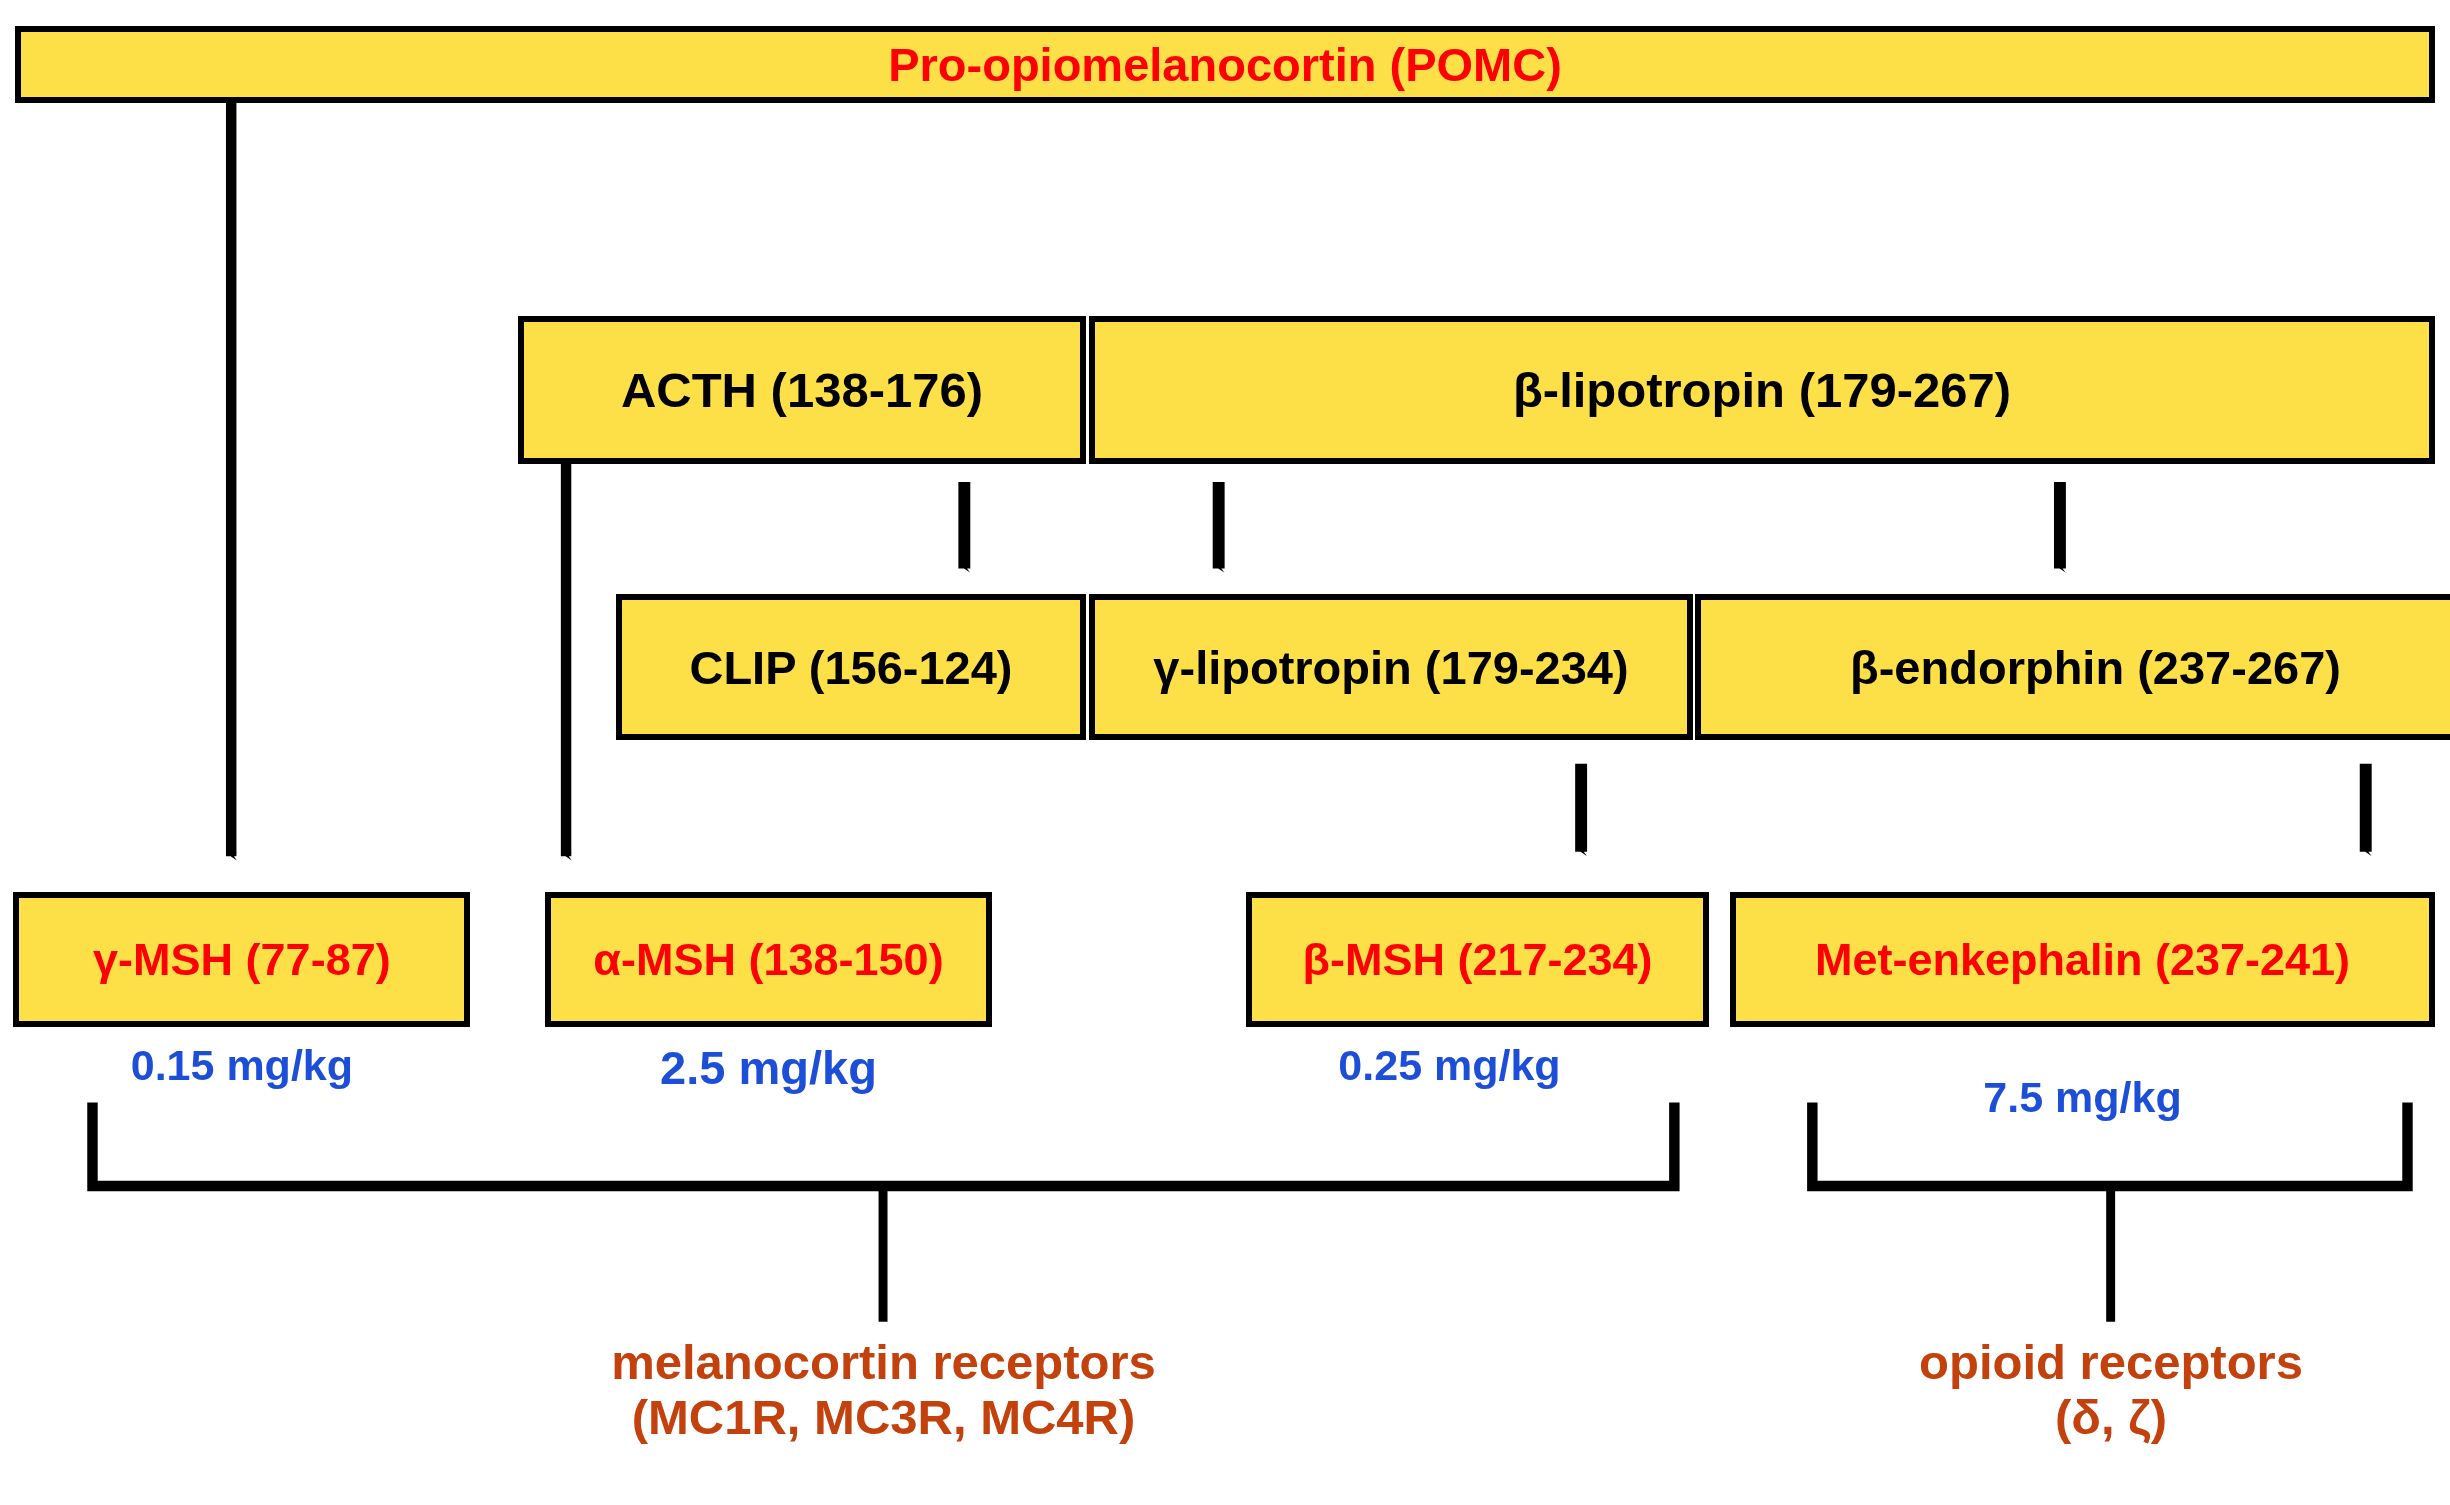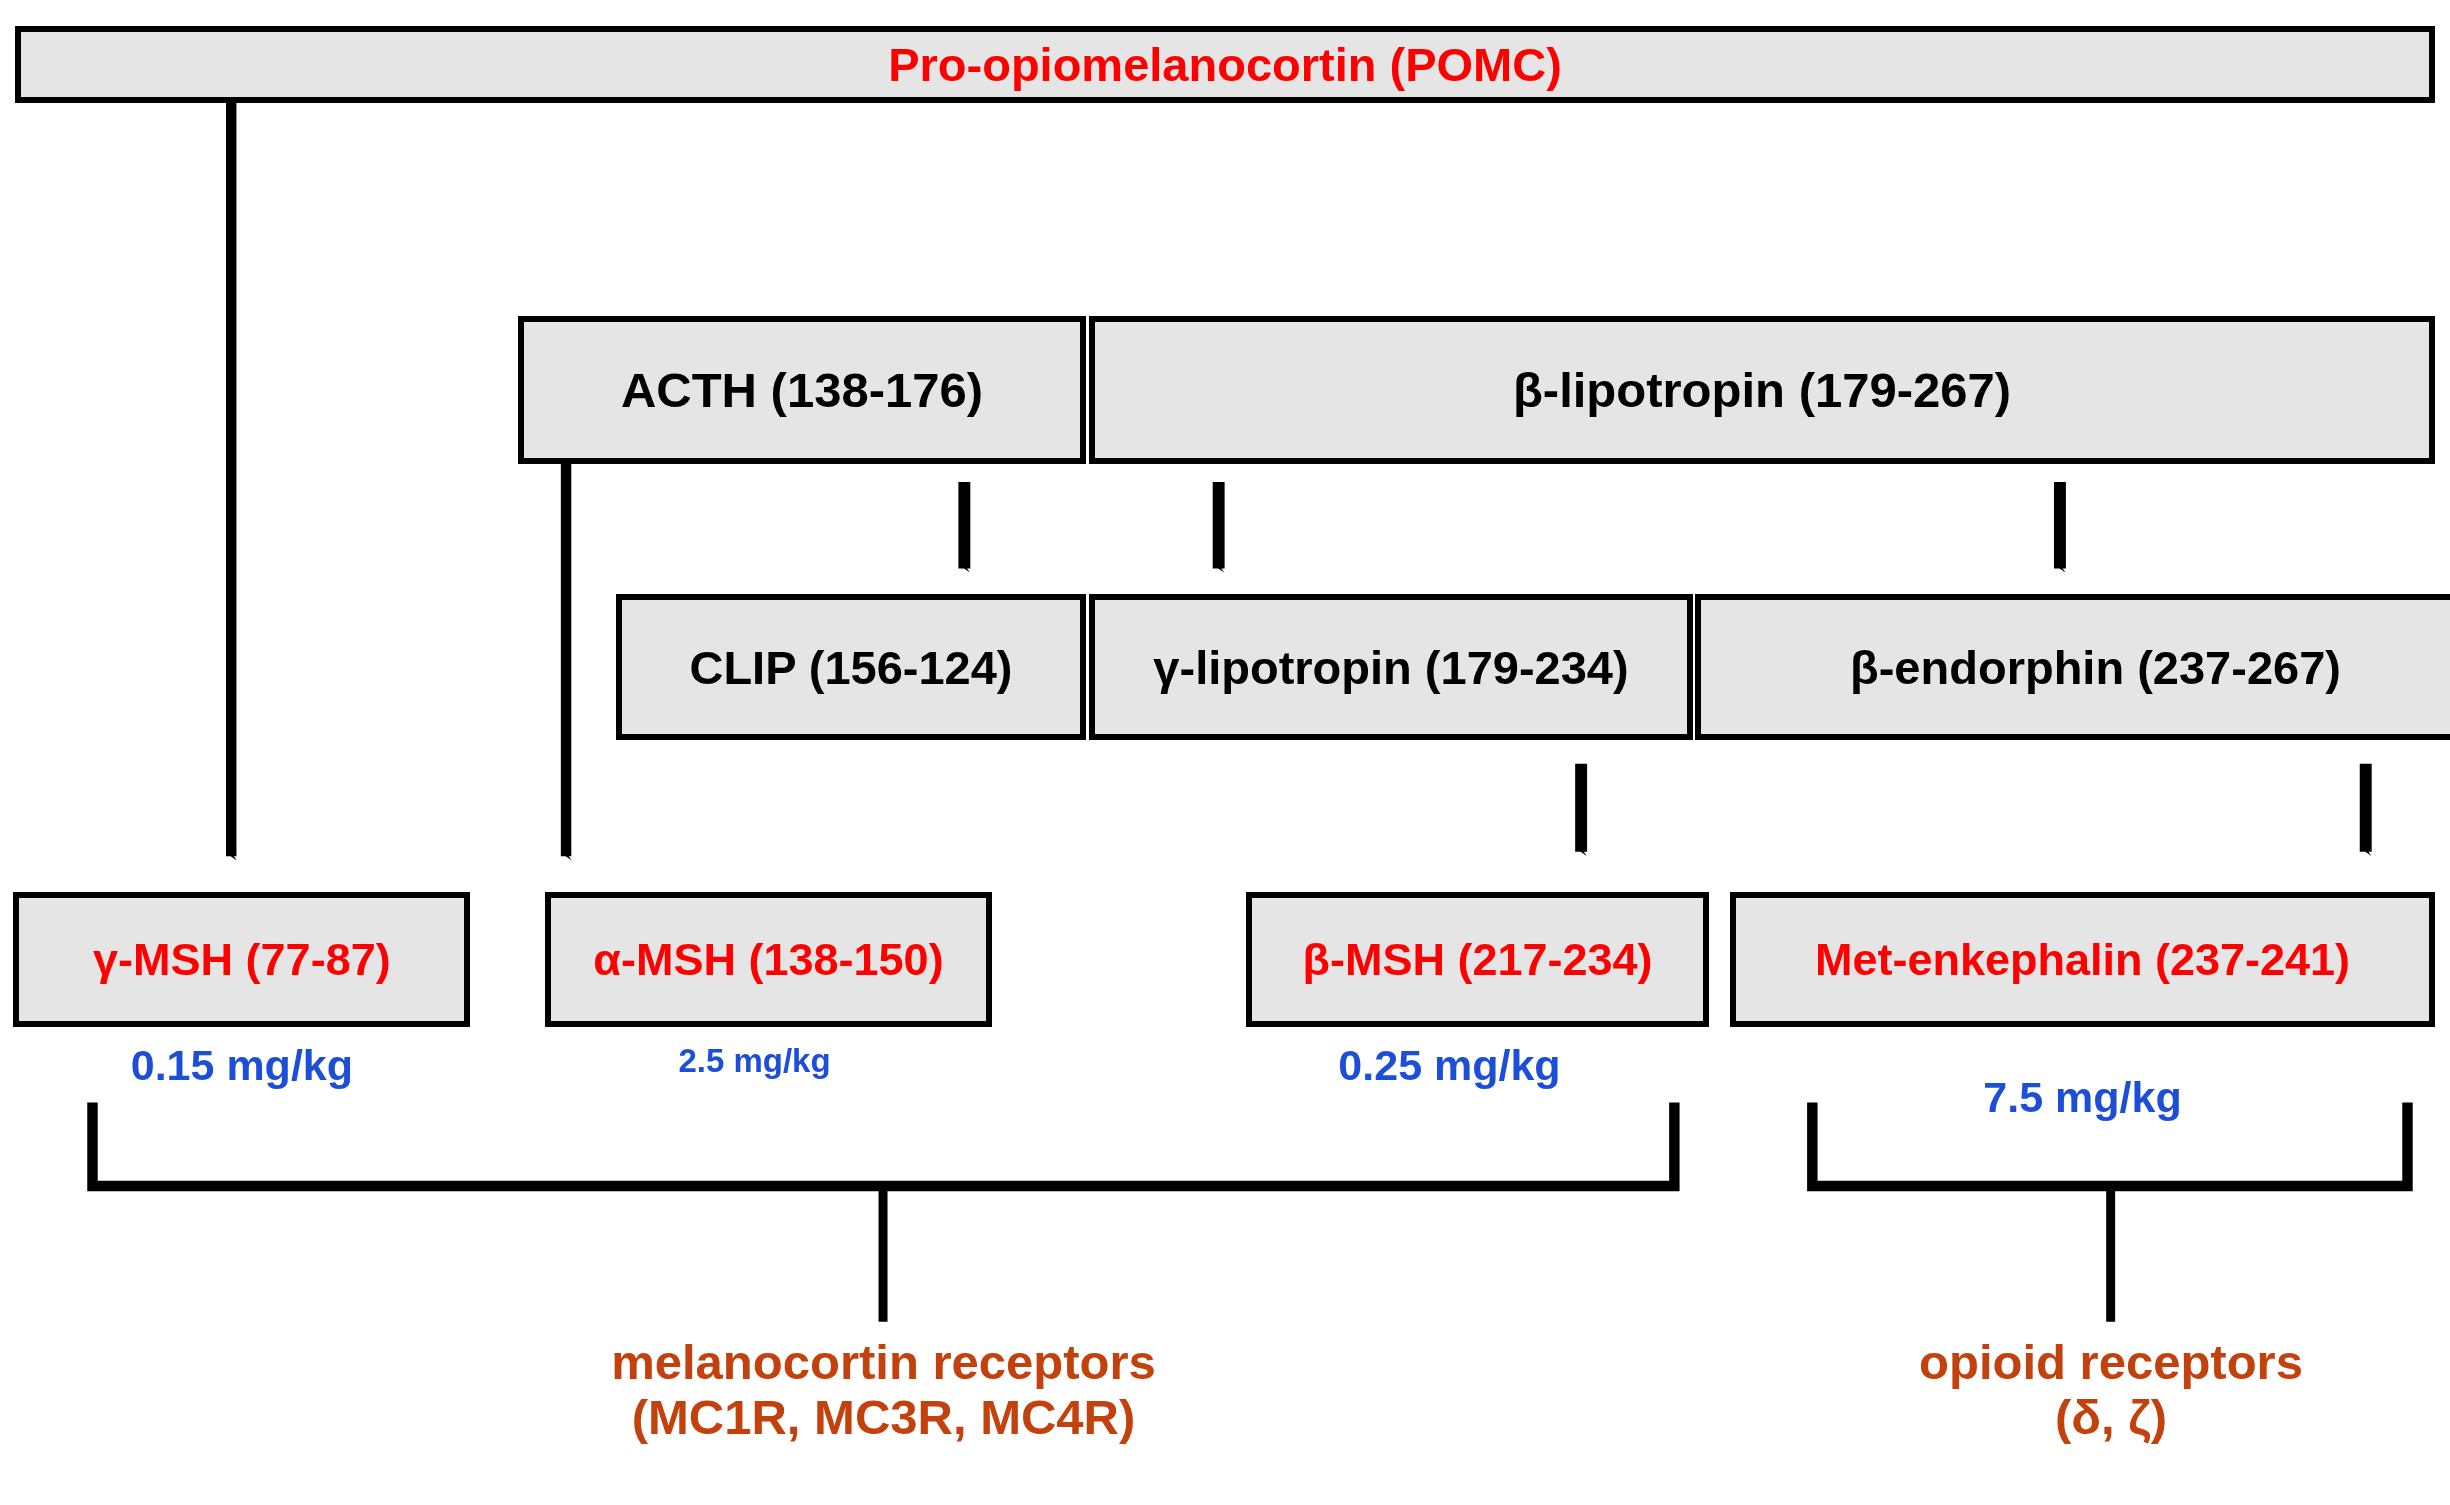--- a/index.html
+++ b/index.html
@@ -12,21 +12,21 @@
     width: 2450px;
     height: 1506px;
     background: #ffffff;
     font-family: "Liberation Sans", sans-serif;
     overflow: hidden;
   }
   .node {
     position: absolute;
     box-sizing: border-box;
     border: 6.7px solid #000000;
-    background: #e5e5e5;
+    background: #fde047;
     display: flex;
     align-items: center;
     justify-content: center;
     text-align: center;
     line-height: 1.0;
   }
   .node .label {
     font-weight: bold;
     white-space: nowrap;
   }
@@ -127,21 +127,21 @@
   <div class="node" style="left:1246px; top:892px; width:463px; height:135px;">
     <span class="label red-text" style="font-size:45px;">β-MSH (217-234)</span>
   </div>
 
   <div class="node" style="left:1730px; top:892px; width:705px; height:135px;">
     <span class="label red-text" style="font-size:45px;">Met-enkephalin (237-241)</span>
   </div>
 
   <div class="dose" style="left:13.4px; top:1044px; width:457px; font-size:43px;">0.15 mg/kg</div>
 
-  <div class="dose" style="left:531px; top:1044px; width:447px; font-size:33px;">2.5 mg/kg</div>
+  <div class="dose" style="left:545px; top:1044px; width:447px; font-size:47px;">2.5 mg/kg</div>
 
   <div class="dose" style="left:1218px; top:1044px; width:463px; font-size:43px;">0.25 mg/kg</div>
 
   <div class="dose" style="left:1730px; top:1044px; width:705px; font-size:43px;margin-top:32px;">7.5 mg/kg</div>
 
   <div class="receptor" style="left:436px; top:1335px; width:895px; font-size:49px;">
     <div>melanocortin receptors</div>
     <div>(MC1R, MC3R, MC4R)</div>
   </div>
 

